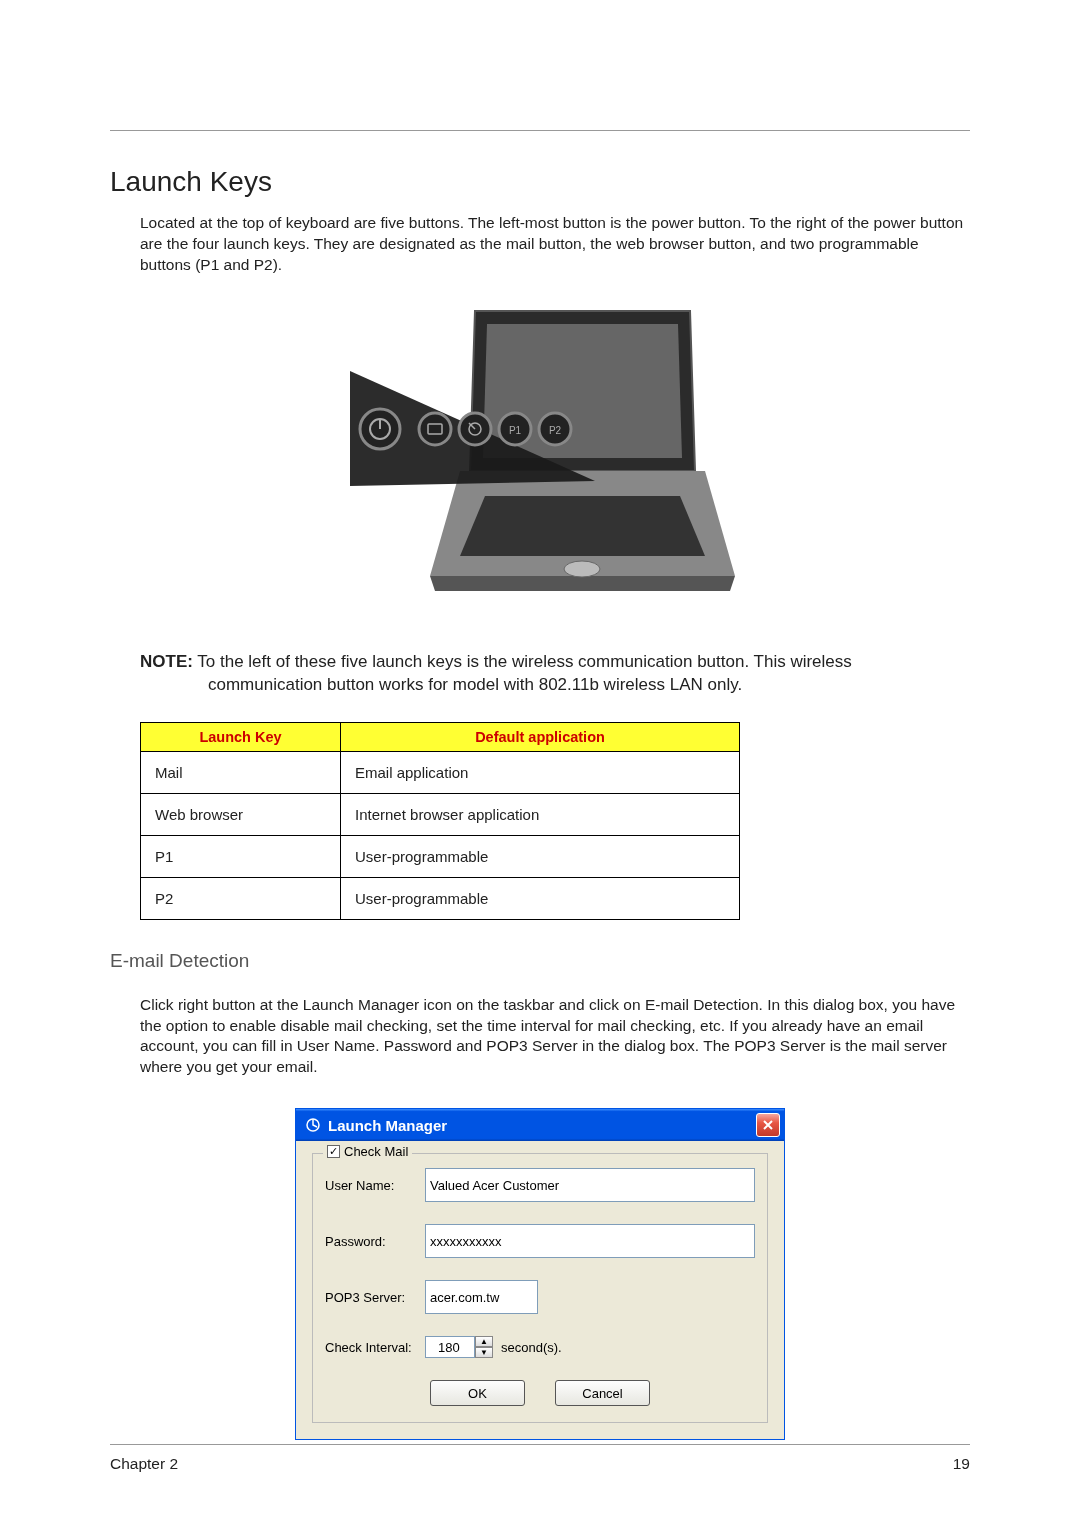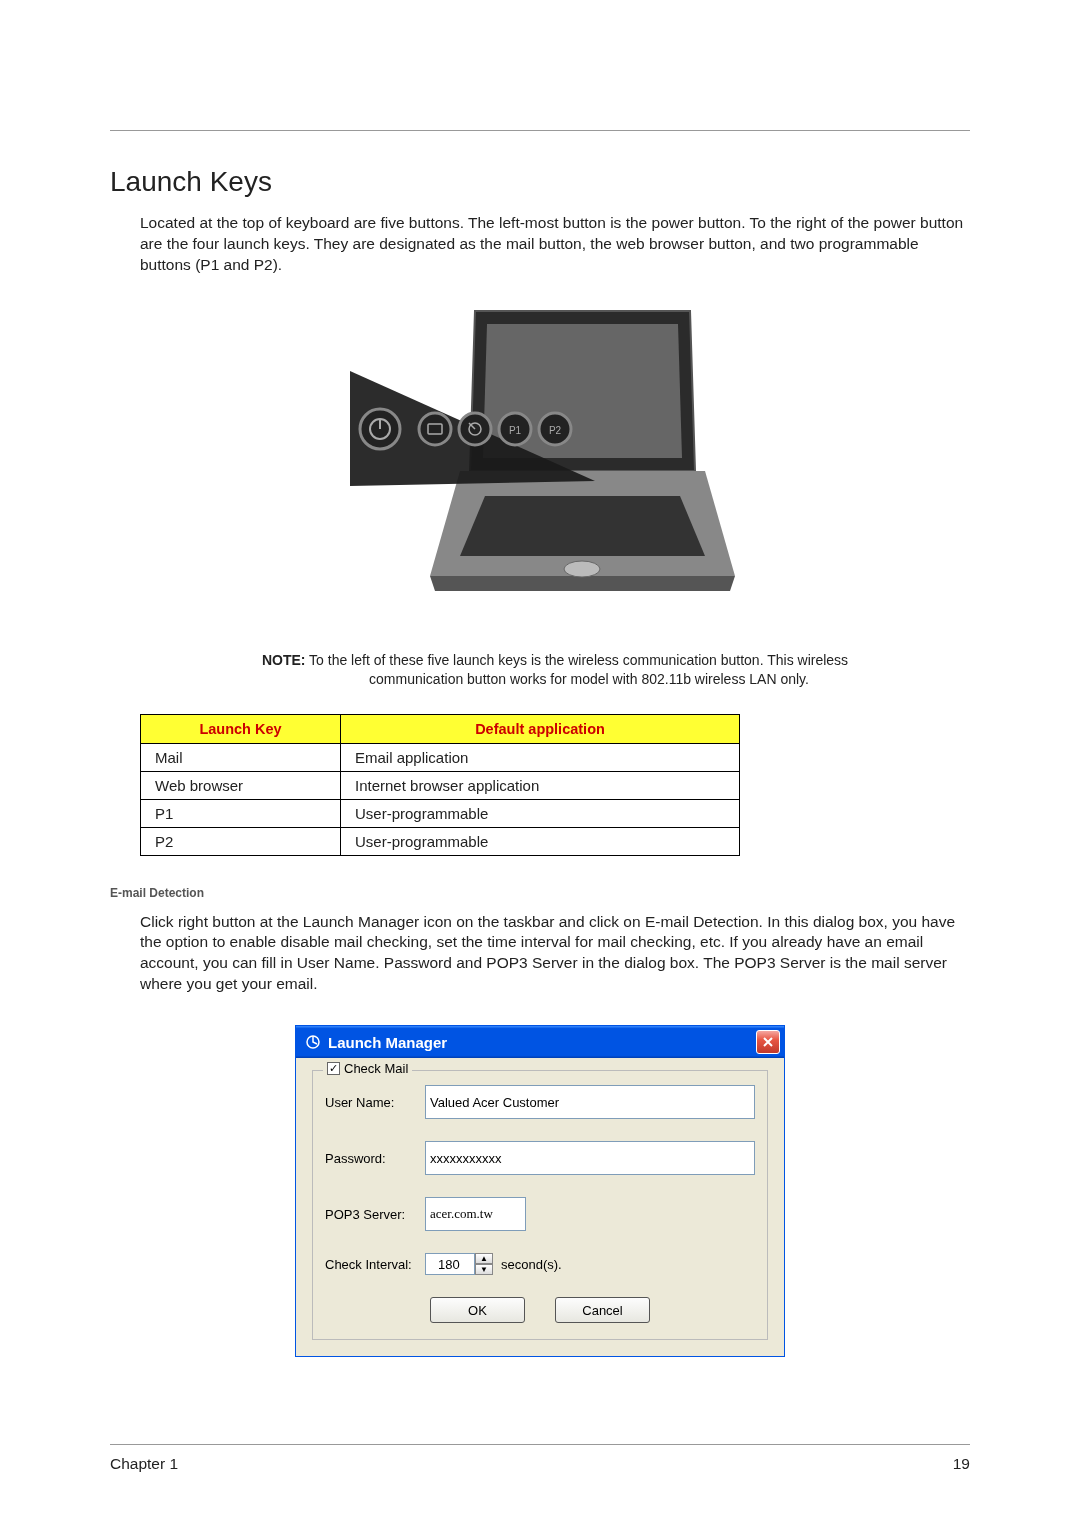--- a/index.html
+++ b/index.html
@@ -35,25 +35,24 @@
     }
     .laptop-image {
       width: 410px;
       height: 335px;
       margin: 10px auto 20px auto;
       position: relative;
     }
     .laptop-svg { display:block; margin:auto; }
     .note-block {
       margin-left: 30px;
-      font-size: 14px;
+      font-size: 17px;
       line-height: 1.35;
       margin-bottom: 25px;
       color: #222;
-      text-align: center;
     }
     .note-indent { padding-left: 68px; }
     .lk-table {
       margin-left: 30px;
       border-collapse: collapse;
       width: 600px;
       margin-bottom: 30px;
     }
     .lk-table th {
       background: #ffff33;
@@ -61,28 +60,28 @@
       font-size: 14.5px;
       font-weight: bold;
       color: #cc0000;
       padding: 6px 10px;
       text-align: center;
     }
     .lk-table th:first-child { width: 200px; }
     .lk-table td {
       border: 1px solid #000;
       font-size: 15px;
-      padding: 5px 14px;
+      padding: 12px 14px;
       color: #222;
     }
     .h3 {
-      font-size: 12px;
+      font-size: 19px;
       color: #555;
-      margin-bottom: 12px;
-      font-weight: bold;
+      margin-bottom: 23px;
+      font-weight: normal;
     }
     .dialog-wrapper {
       width: 490px;
       margin: 30px auto 0 auto;
       border-radius: 31px;
     }
     .dialog {
       border: 1px solid #0054e3;
       background: #ece9d8;
       font-family: Tahoma, sans-serif;
@@ -220,21 +219,21 @@
       border: none;
       border-top: 1px solid #999;
       margin-bottom: 10px;
     }
     .footer-row {
       display: flex;
       justify-content: space-between;
       font-size: 15.5px;
       color: #222;
     }
-    .small-input { width: 101px; flex: none; font-family: Liberation Serif, serif; }
+    .small-input { width: 113px; flex: none; }
   </style>
 </head>
 <body>
 
 <div class="page">
   <hr class="hr-top">
 
   <h2 class="h2">Launch Keys</h2>
 
   <p class="body-text">Located at the top of keyboard are five buttons. The left-most button is the power button. To the right of the power button are the four launch keys. They are designated as the mail button, the web browser button, and two programmable buttons (P1 and P2).</p>
@@ -359,16 +358,16 @@
           </div>
         </div>
       </div>
     </div>
   </div>
 </div>
 
 <div class="footer">
   <hr class="hr-bottom">
   <div class="footer-row">
-    <span>Chapter 1</span>
+    <span>Chapter 2</span>
     <span>19</span>
   </div>
 </div>
 
 </body></html>

